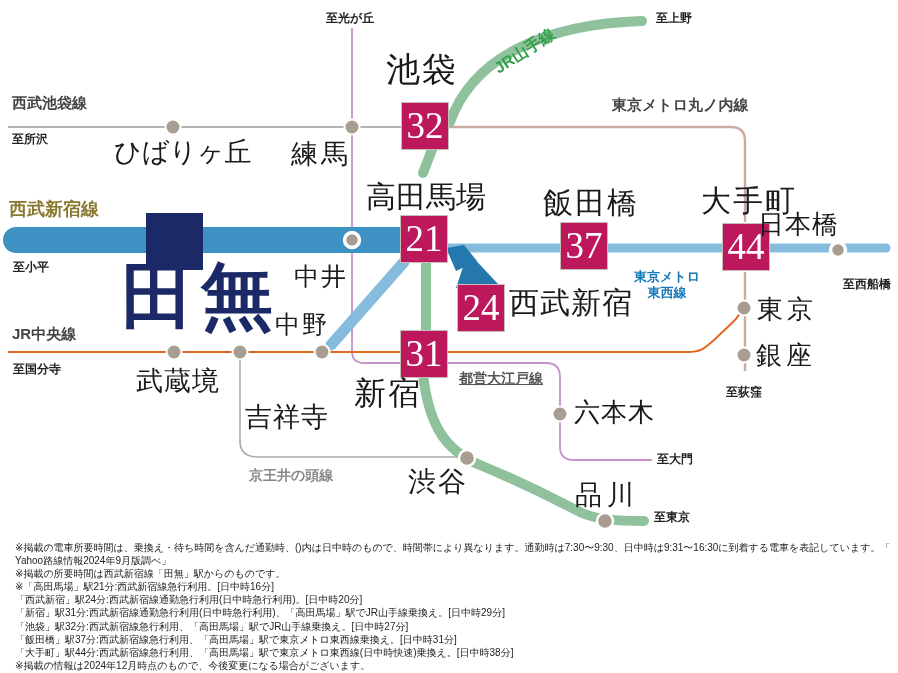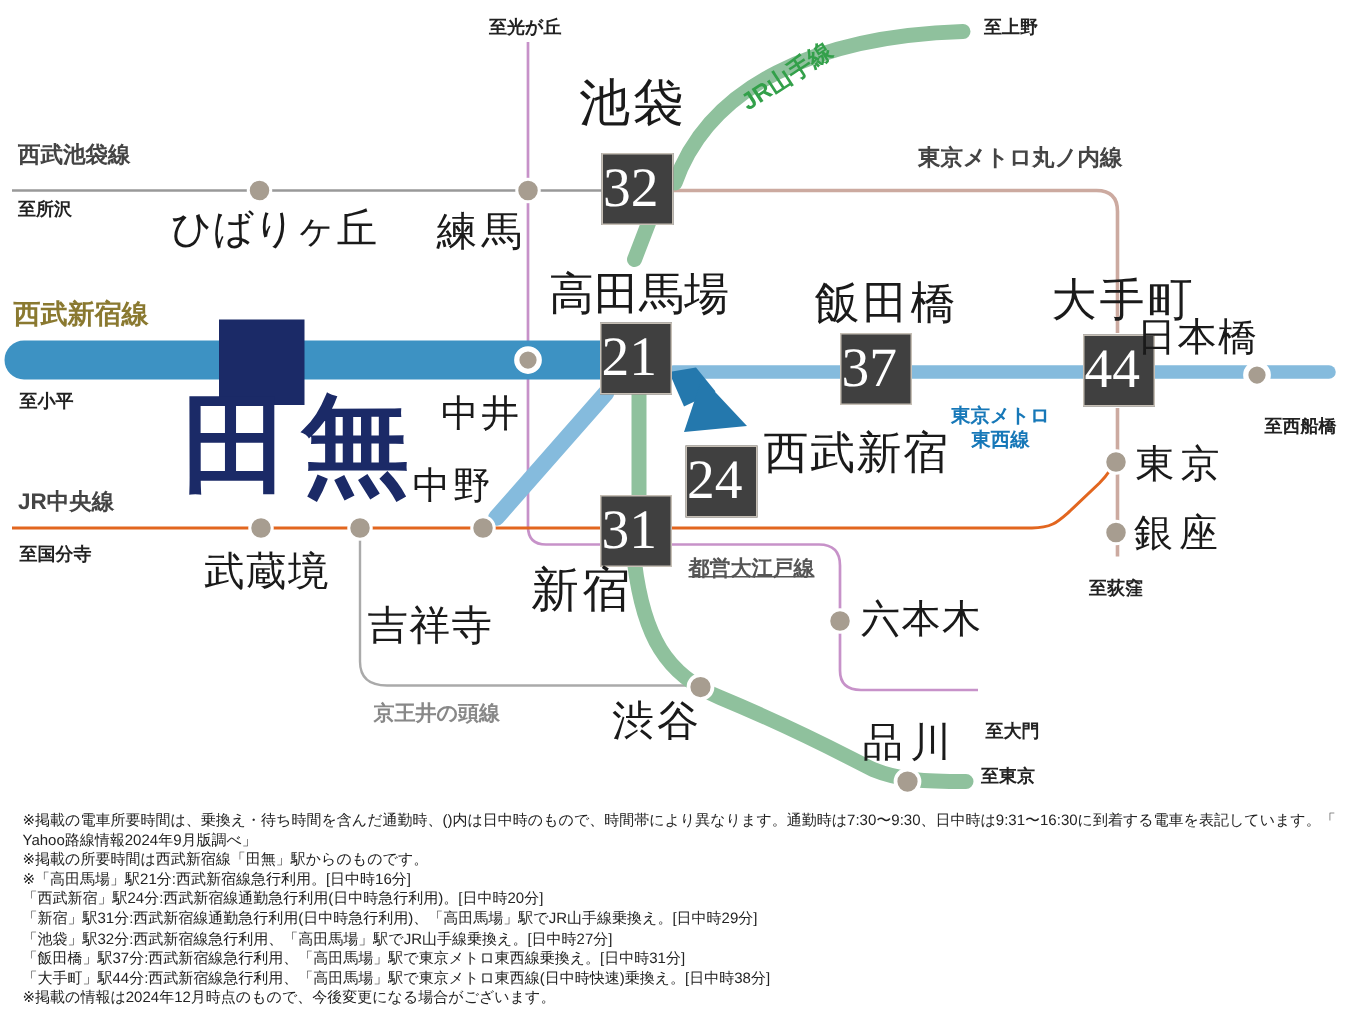--- a/index.html
+++ b/index.html
@@ -3,22 +3,22 @@
 <meta charset="utf-8">
 <style>
   html,body{margin:0;padding:0;background:#fff;}
   #stage{position:relative;width:898px;height:673px;background:#ffffff;overflow:hidden;
          font-family:"Liberation Sans","DejaVu Sans",sans-serif;}
   #railmap-svg{position:absolute;left:0;top:0;z-index:1;}
   .sta{position:absolute;z-index:3;font-family:"Liberation Serif","DejaVu Serif",serif;
        color:#1a1a1a;white-space:nowrap;line-height:1.05;}
   .dir{position:absolute;z-index:3;font-size:12px;font-weight:600;color:#222;white-space:nowrap;}
   .lbl{position:absolute;z-index:3;font-size:15px;font-weight:600;color:#444;white-space:nowrap;}
-  .badge{position:absolute;z-index:2;width:48px;height:48px;background:#404040;
-         border:1px solid #c6bfb5;box-sizing:border-box;}
+  .badge{position:absolute;z-index:2;width:48px;height:48px;background:#be185d;
+         border:1px solid #c6bfb5;box-sizing:border-box;text-align:center;}
   .badge span{display:block;font-family:"Liberation Serif","DejaVu Serif",serif;
          font-size:37px;line-height:46px;color:#ffffff;}
   .home-sq{position:absolute;z-index:2;left:146px;top:213px;width:57px;height:57px;background:#1b2a67;}
   .tanashi{left:121px;top:260px;font-size:72px;font-weight:700;letter-spacing:8px;color:#1b2a67;text-align:center;}
   .notes{position:absolute;z-index:3;left:15px;top:541px;width:876px;}
   .note-line{font-size:10px;line-height:13.1px;color:#222;white-space:nowrap;letter-spacing:0;}
 </style>
 </head>
 <body>
 
@@ -67,21 +67,21 @@
   </svg>
 
   <div class="home-sq"></div>
 
   <div class="badge" style="left:401px;top:102px;">
       <span>32</span>
     </div>
   <div class="badge" style="left:400px;top:215px;">
       <span>21</span>
     </div>
-  <div class="badge" style="left:457px;top:297px;">
+  <div class="badge" style="left:457px;top:284px;">
       <span>24</span>
     </div>
   <div class="badge" style="left:400px;top:330px;">
       <span>31</span>
     </div>
   <div class="badge" style="left:560px;top:222px;">
       <span>37</span>
     </div>
   <div class="badge" style="left:722px;top:223px;">
       <span>44</span>
@@ -107,21 +107,21 @@
   <div class="sta" style="left:136px;top:367px;font-size:27px;letter-spacing:1px;">武蔵境</div>
   <div class="sta" style="left:245px;top:367px;font-size:27px;letter-spacing:1px;margin-top:36px;">吉祥寺</div>
 
   <div class="dir" style="left:326px;top:10px;">至光が丘</div>
   <div class="dir" style="left:656px;top:10px;">至上野</div>
   <div class="dir" style="left:12px;top:131px;">至所沢</div>
   <div class="dir" style="left:13px;top:259px;">至小平</div>
   <div class="dir" style="left:13px;top:361px;">至国分寺</div>
   <div class="dir" style="left:843px;top:276px;">至西船橋</div>
   <div class="dir" style="left:726px;top:384px;">至荻窪</div>
-  <div class="dir" style="left:657px;top:451px;margin-top:28px;">至大門</div>
+  <div class="dir" style="left:657px;top:451px;">至大門</div>
   <div class="dir" style="left:654px;top:509px;">至東京</div>
 
   <div class="lbl" style="left:12px;top:94px;">西武池袋線</div>
   <div class="lbl" style="left:9px;top:197px;font-size:18px;font-weight:700;color:#8a7930;">西武新宿線</div>
   <div class="lbl" style="left:12px;top:325px;">JR中央線</div>
   <div class="lbl" style="left:612px;top:96px;">東京メトロ丸ノ内線</div>
   <div class="lbl" style="left:502px;top:58px;font-size:16px;font-weight:700;color:#33a04a;transform:rotate(-33deg);transform-origin:0 100%;">JR山手線</div>
   <div class="lbl" style="left:627px;top:269px;width:80px;text-align:center;font-size:13px;font-weight:700;color:#1778b8;line-height:15.5px;">
     <div>東京メトロ</div>
     <div>東西線</div>

